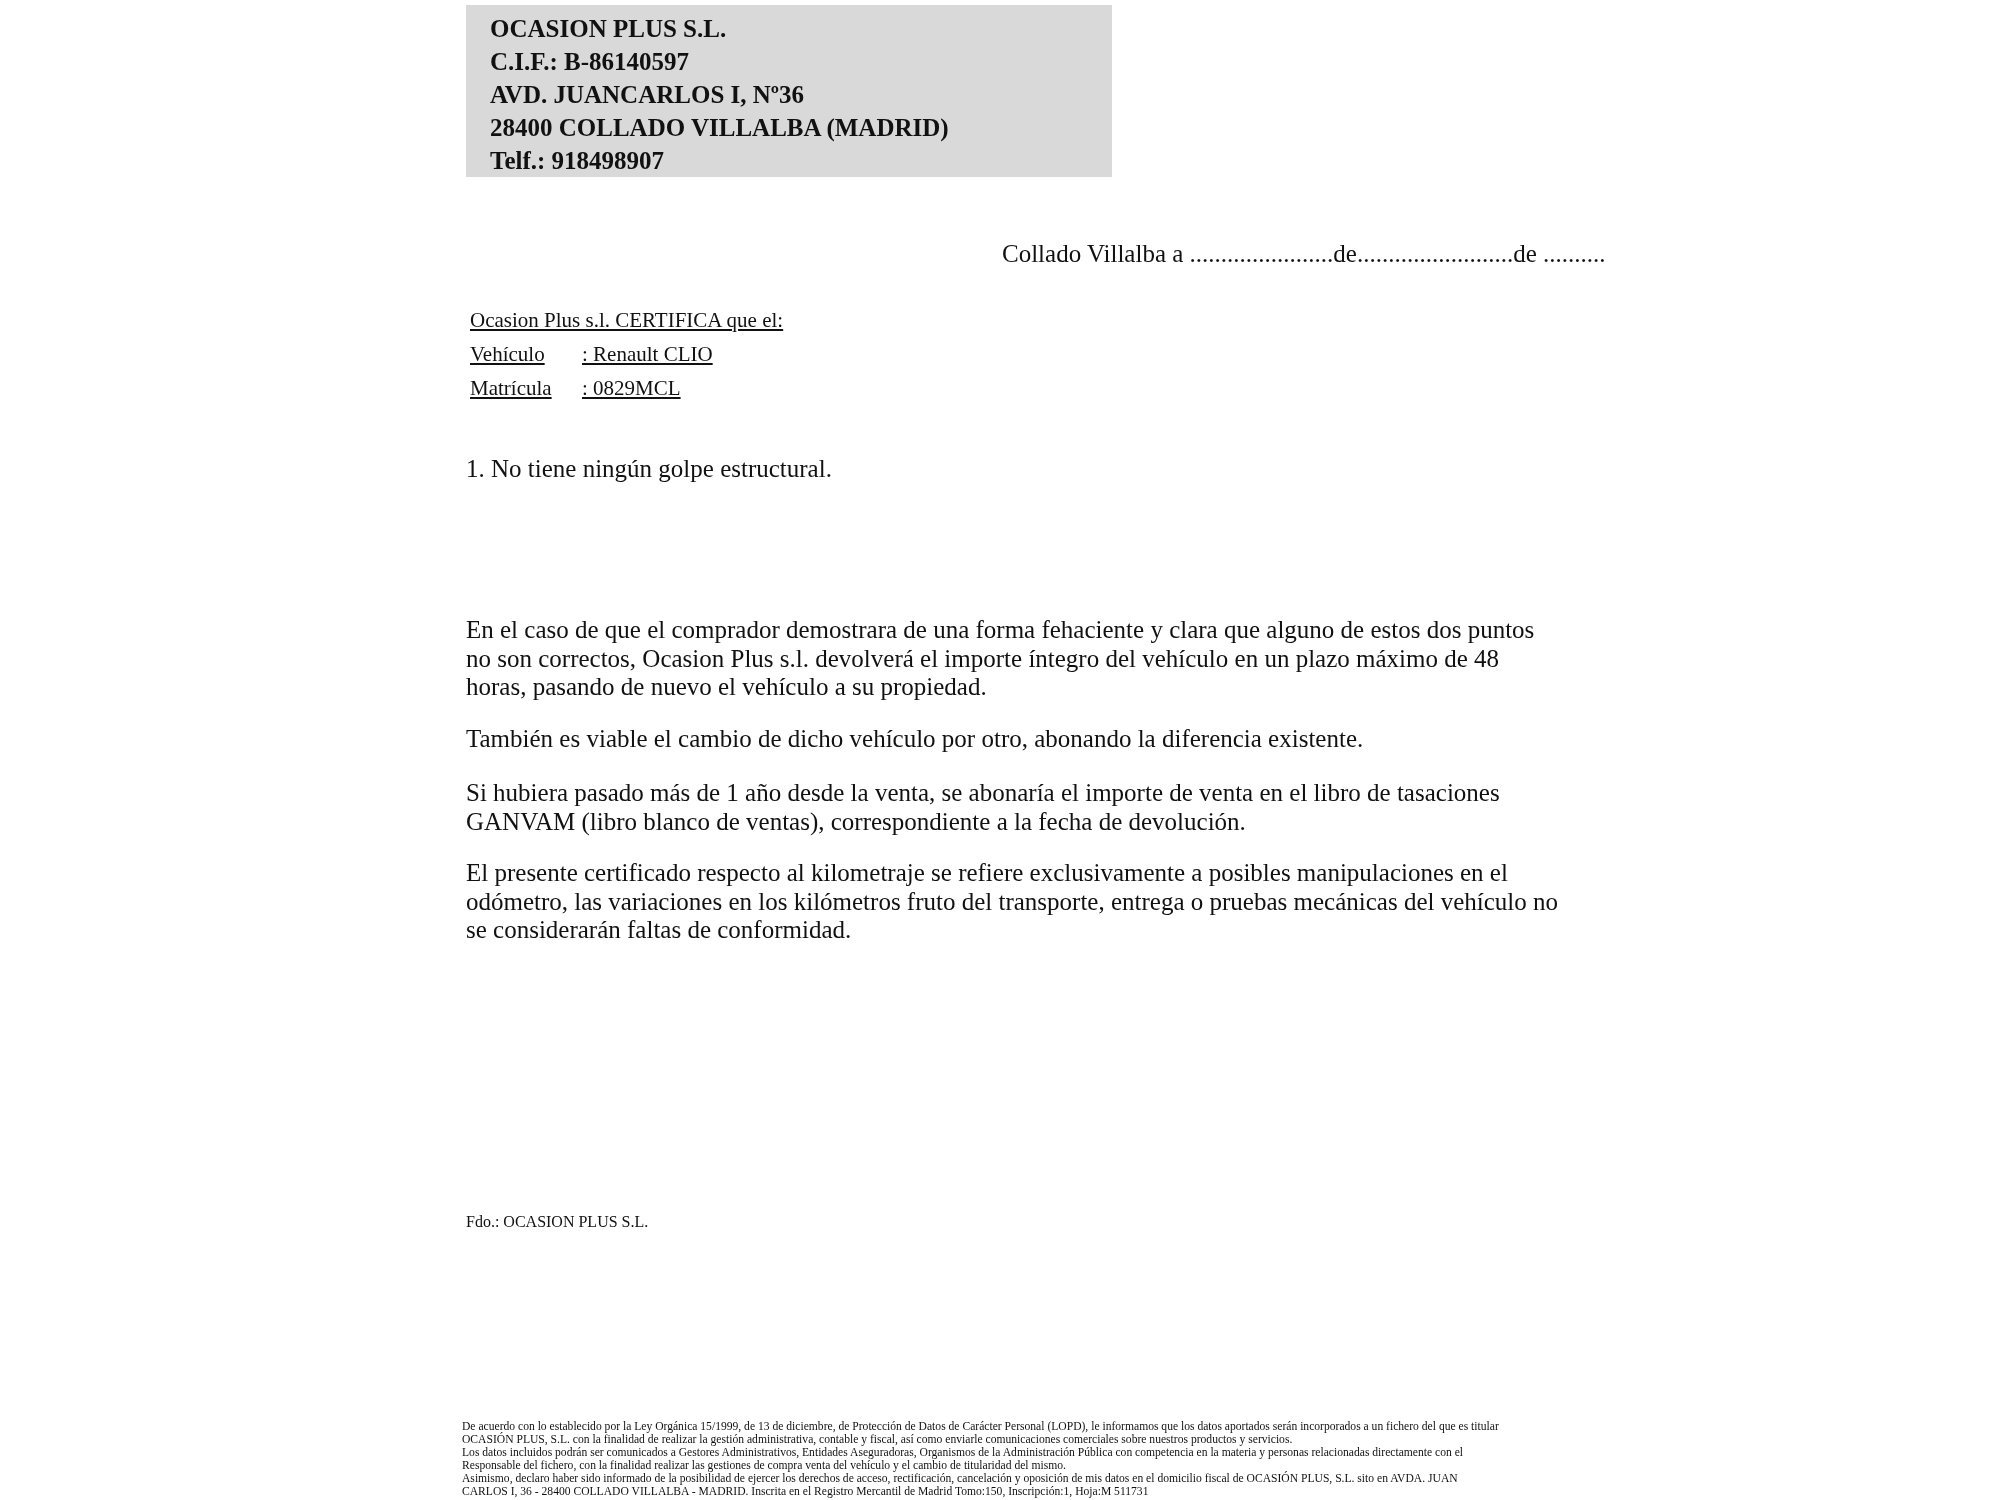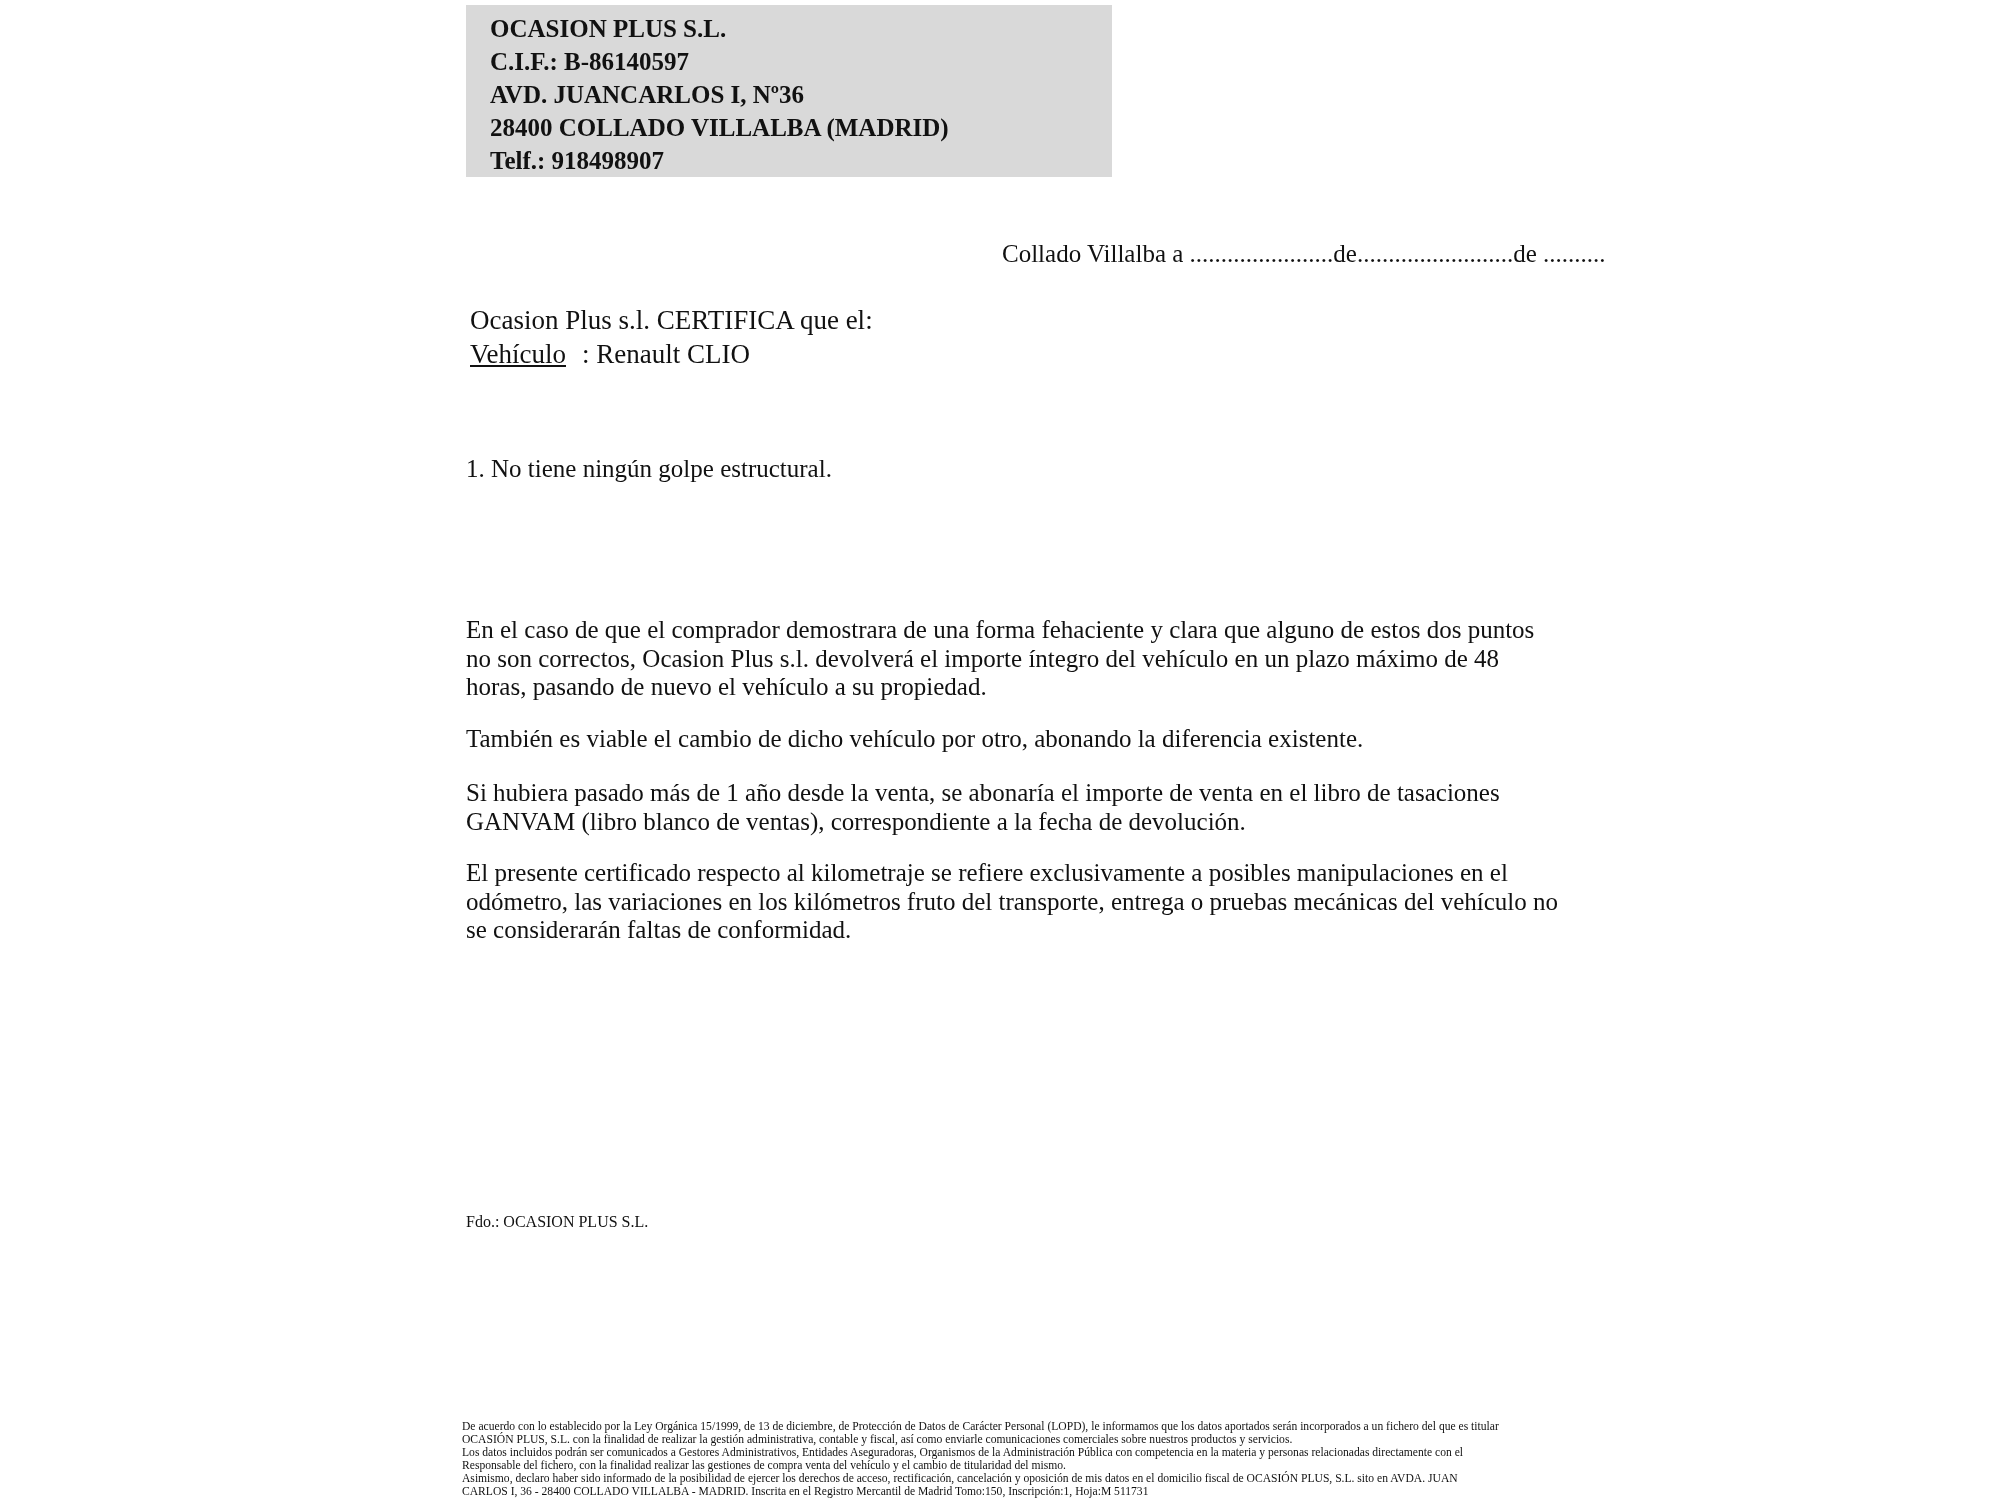--- a/index.html
+++ b/index.html
@@ -37,22 +37,23 @@
     position: absolute;
     left: 1002px; top: 240px;
     font-size: 25px;
     white-space: nowrap;
   }
 
   
   .certify {
     position: absolute;
     left: 470px; top: 303px;
-    font-size: 27px;
+    font-size: 21px;
     line-height: 34px;
+    text-decoration: underline;
   }
   .field-row { white-space: nowrap; }
   .field-label {
     display: inline-block;
     min-width: 112px;
     text-decoration: underline;
   }
   .field-value { display: inline; }
 
   
@@ -109,20 +110,23 @@
     <div class="hline">Telf.: 918498907</div>
   </div>
 
   <div class="date-line">Collado Villalba a .......................de.........................de ..........</div>
 
   <div class="certify">
     <div>Ocasion Plus s.l. CERTIFICA que el:</div>
     <div class="field-row">
       <span class="field-label">Vehículo</span><span class="field-value">: Renault CLIO</span>
     </div>
+    <div class="field-row">
+      <span class="field-label">Matrícula</span><span class="field-value">: 0829MCL</span>
+    </div>
   </div>
 
   <div class="point point-1">1. No tiene ningún golpe estructural.</div>
 
   <div class="para para-refund">En el caso de que el comprador demostrara de una forma fehaciente y clara que alguno de estos dos puntos no son correctos, Ocasion Plus s.l. devolverá el importe íntegro del vehículo en un plazo máximo de 48 horas, pasando de nuevo el vehículo a su propiedad.</div>
   <div class="para para-exchange">También es viable el cambio de dicho vehículo por otro, abonando la diferencia existente.</div>
   <div class="para para-ganvam">Si hubiera pasado más de 1 año desde la venta, se abonaría el importe de venta en el libro de tasaciones GANVAM (libro blanco de ventas), correspondiente a la fecha de devolución.</div>
   <div class="para para-odometer">El presente certificado respecto al kilometraje se refiere exclusivamente a posibles manipulaciones en el odómetro, las variaciones en los kilómetros fruto del transporte, entrega o pruebas mecánicas del vehículo no se considerarán faltas de conformidad.</div>
 
   <div class="signature">Fdo.: OCASION PLUS S.L.</div>

